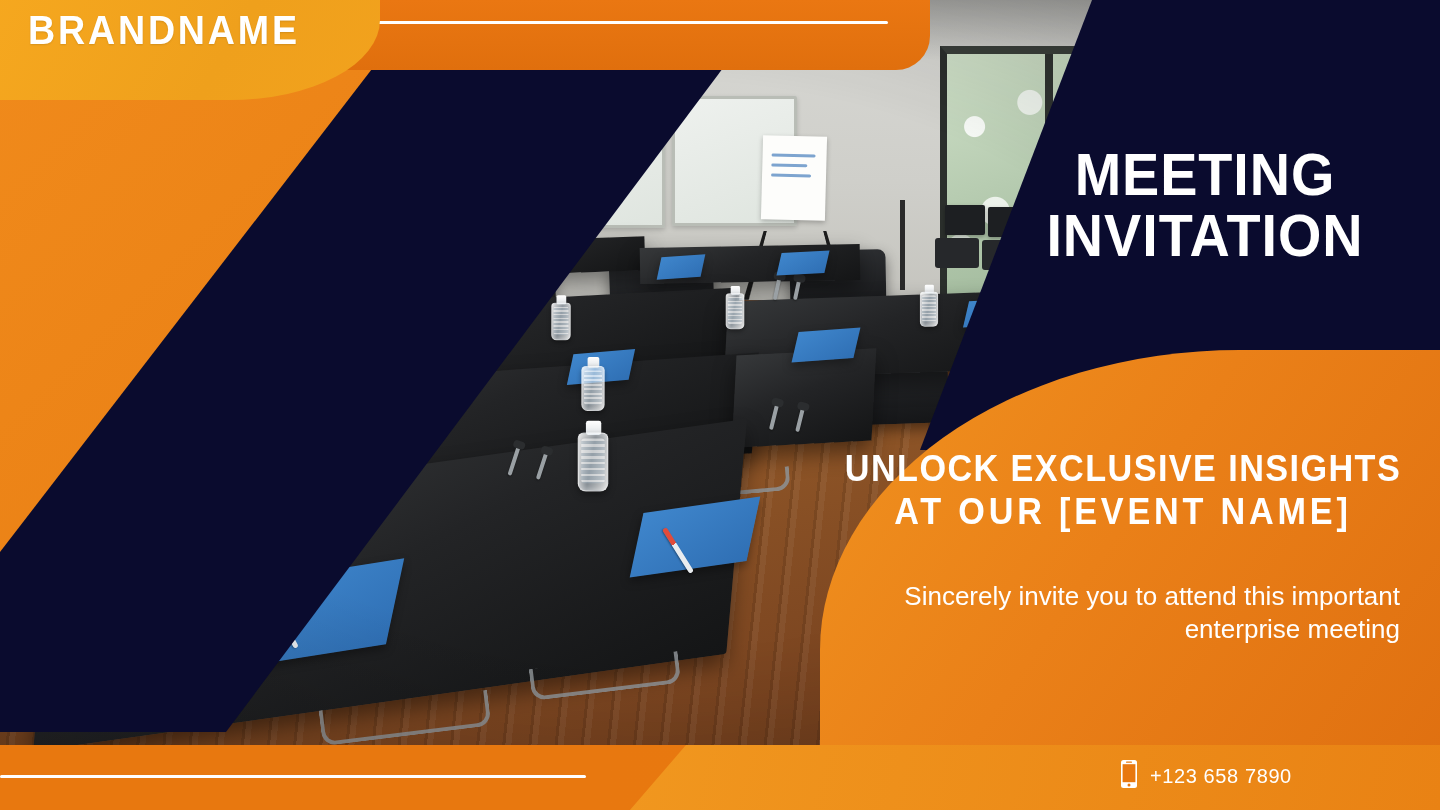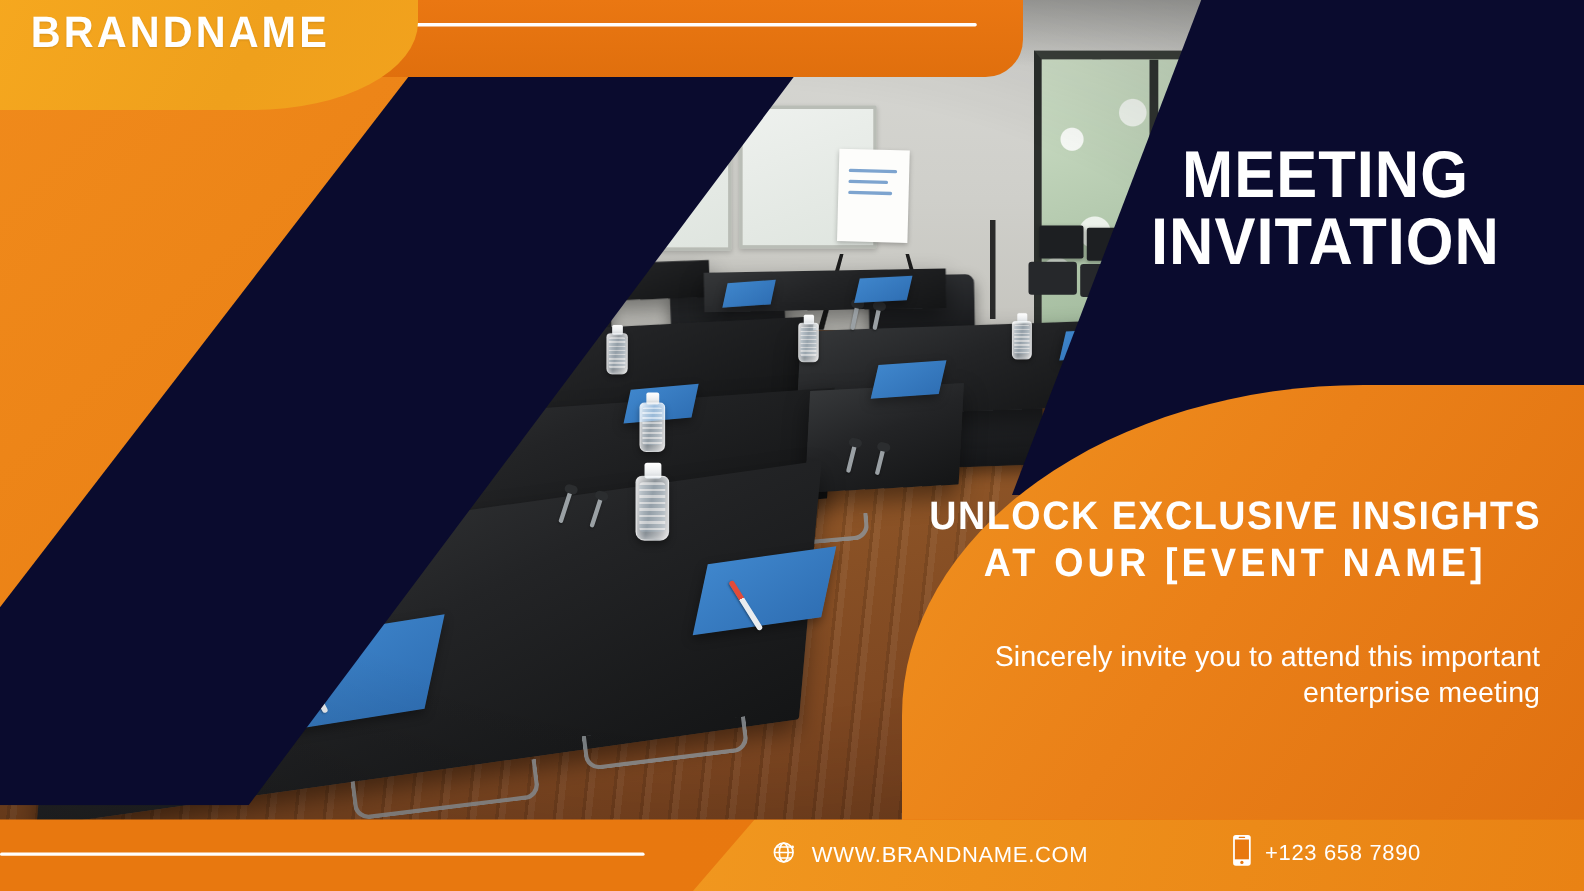--- a/index.html
+++ b/index.html
@@ -337,21 +337,21 @@
     text-shadow:0 1px 2px rgba(0,0,0,.12);
   }
 
   
   .panel-navy {
     right:0; top:0; width:520px; height:450px;
     background:#0a0b2e;
     clip-path:polygon(172px 0, 520px 0, 520px 450px, 0 450px);
   }
   .title-block {
-    right:20px; top:128px; width:430px;
+    right:20px; top:144px; width:430px;
     text-align:center; color:#fff;
   }
   .title-line {
     font-size:60px; font-weight:700; line-height:1.02;
     letter-spacing:1px;
     transform:scaleX(.93);
   }
 
   
   .panel-orange {
@@ -584,33 +584,20 @@
     <div class="headline-l1">UNLOCK EXCLUSIVE INSIGHTS</div>
     <div class="headline-l2">AT OUR  [EVENT NAME]</div>
   </div>
 
   <div class="ov subtext">Sincerely invite you to attend this important enterprise meeting</div>
 
   <div class="ov footer-band"></div>
   <div class="ov footer-wedge"></div>
   <div class="ov footer-rule"></div>
 
-  <div class="ov contact contact-web">
-    <span class="ico">
-      <svg width="26" height="26" viewBox="0 0 26 26" fill="none" stroke="#fff" stroke-width="1.5">
-        <circle cx="12.5" cy="13" r="8.5"></circle>
-        <ellipse cx="12.5" cy="13" rx="4" ry="8.5"></ellipse>
-        <line x1="4" y1="13" x2="21" y2="13"></line>
-        <line x1="5.6" y1="8" x2="19.4" y2="8"></line>
-        <line x1="5.6" y1="18" x2="19.4" y2="18"></line>
-        <circle cx="20.5" cy="8" r="1.3" fill="#fff" stroke="none"></circle>
-      </svg>
-    </span>
-    <span>WWW.BRANDNAME.COM</span>
-  </div>
 
   <div class="ov contact contact-phone">
     <span class="ico">
       <svg width="18" height="30" viewBox="0 0 18 30">
         <rect x="1" y="1" width="16" height="28" rx="2.5" fill="#fff"></rect>
         <rect x="2.6" y="5.2" width="12.8" height="18" fill="#e8780f"></rect>
         <rect x="6" y="2.6" width="6" height="1.2" rx=".6" fill="#e8780f"></rect>
         <circle cx="9" cy="26" r="1.5" fill="#e8780f"></circle>
       </svg>
     </span>

